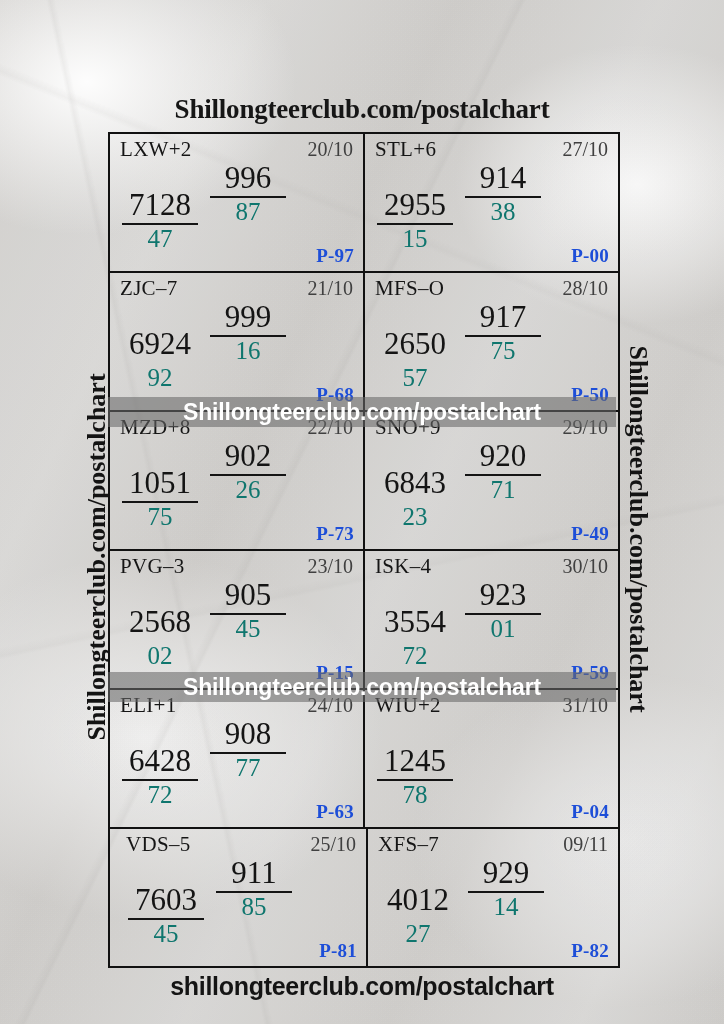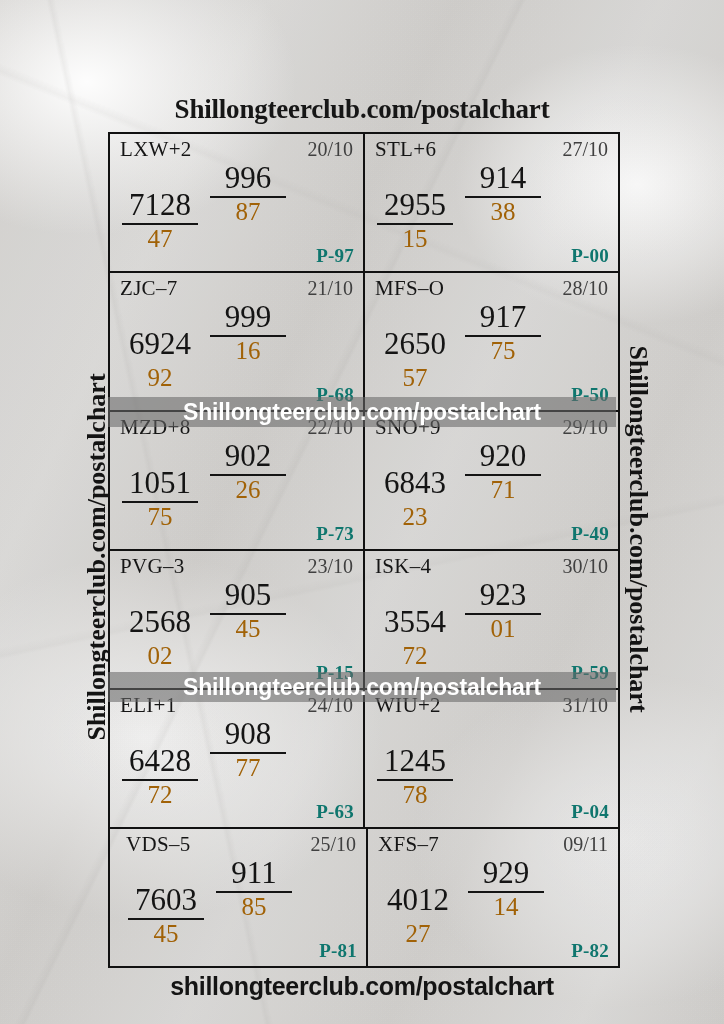--- a/index.html
+++ b/index.html
@@ -160,21 +160,21 @@
     font-size: 20px;
     color: #404040;
     font-family: "Liberation Serif", serif;
   }
   .c-prize {
     position: absolute;
     right: 9px;
     bottom: 4px;
     font-size: 19px;
     font-weight: bold;
-    color: #0f766e;
+    color: #1d4ed8;
     font-family: "Liberation Serif", serif;
     letter-spacing: 0.2px;
   }
 
   
   .frac-left {
     position: absolute;
     left: 12px;
     top: 55px;
     width: 76px;
@@ -195,21 +195,21 @@
     display: block;
   }
   .frac-bar {
     height: 2px;
     background: #141414;
     margin: 1px auto 1px auto;
     width: 100%;
   }
   .frac-den {
     font-size: 25px;
-    color: #a16207;
+    color: #0f766e;
     line-height: 1.06;
     font-family: "Liberation Serif", serif;
     display: block;
   }
   .no-bar .frac-bar { background: transparent; }
 </style>
 </head>
 <body>
 
 <div class="paper-texture"></div>

